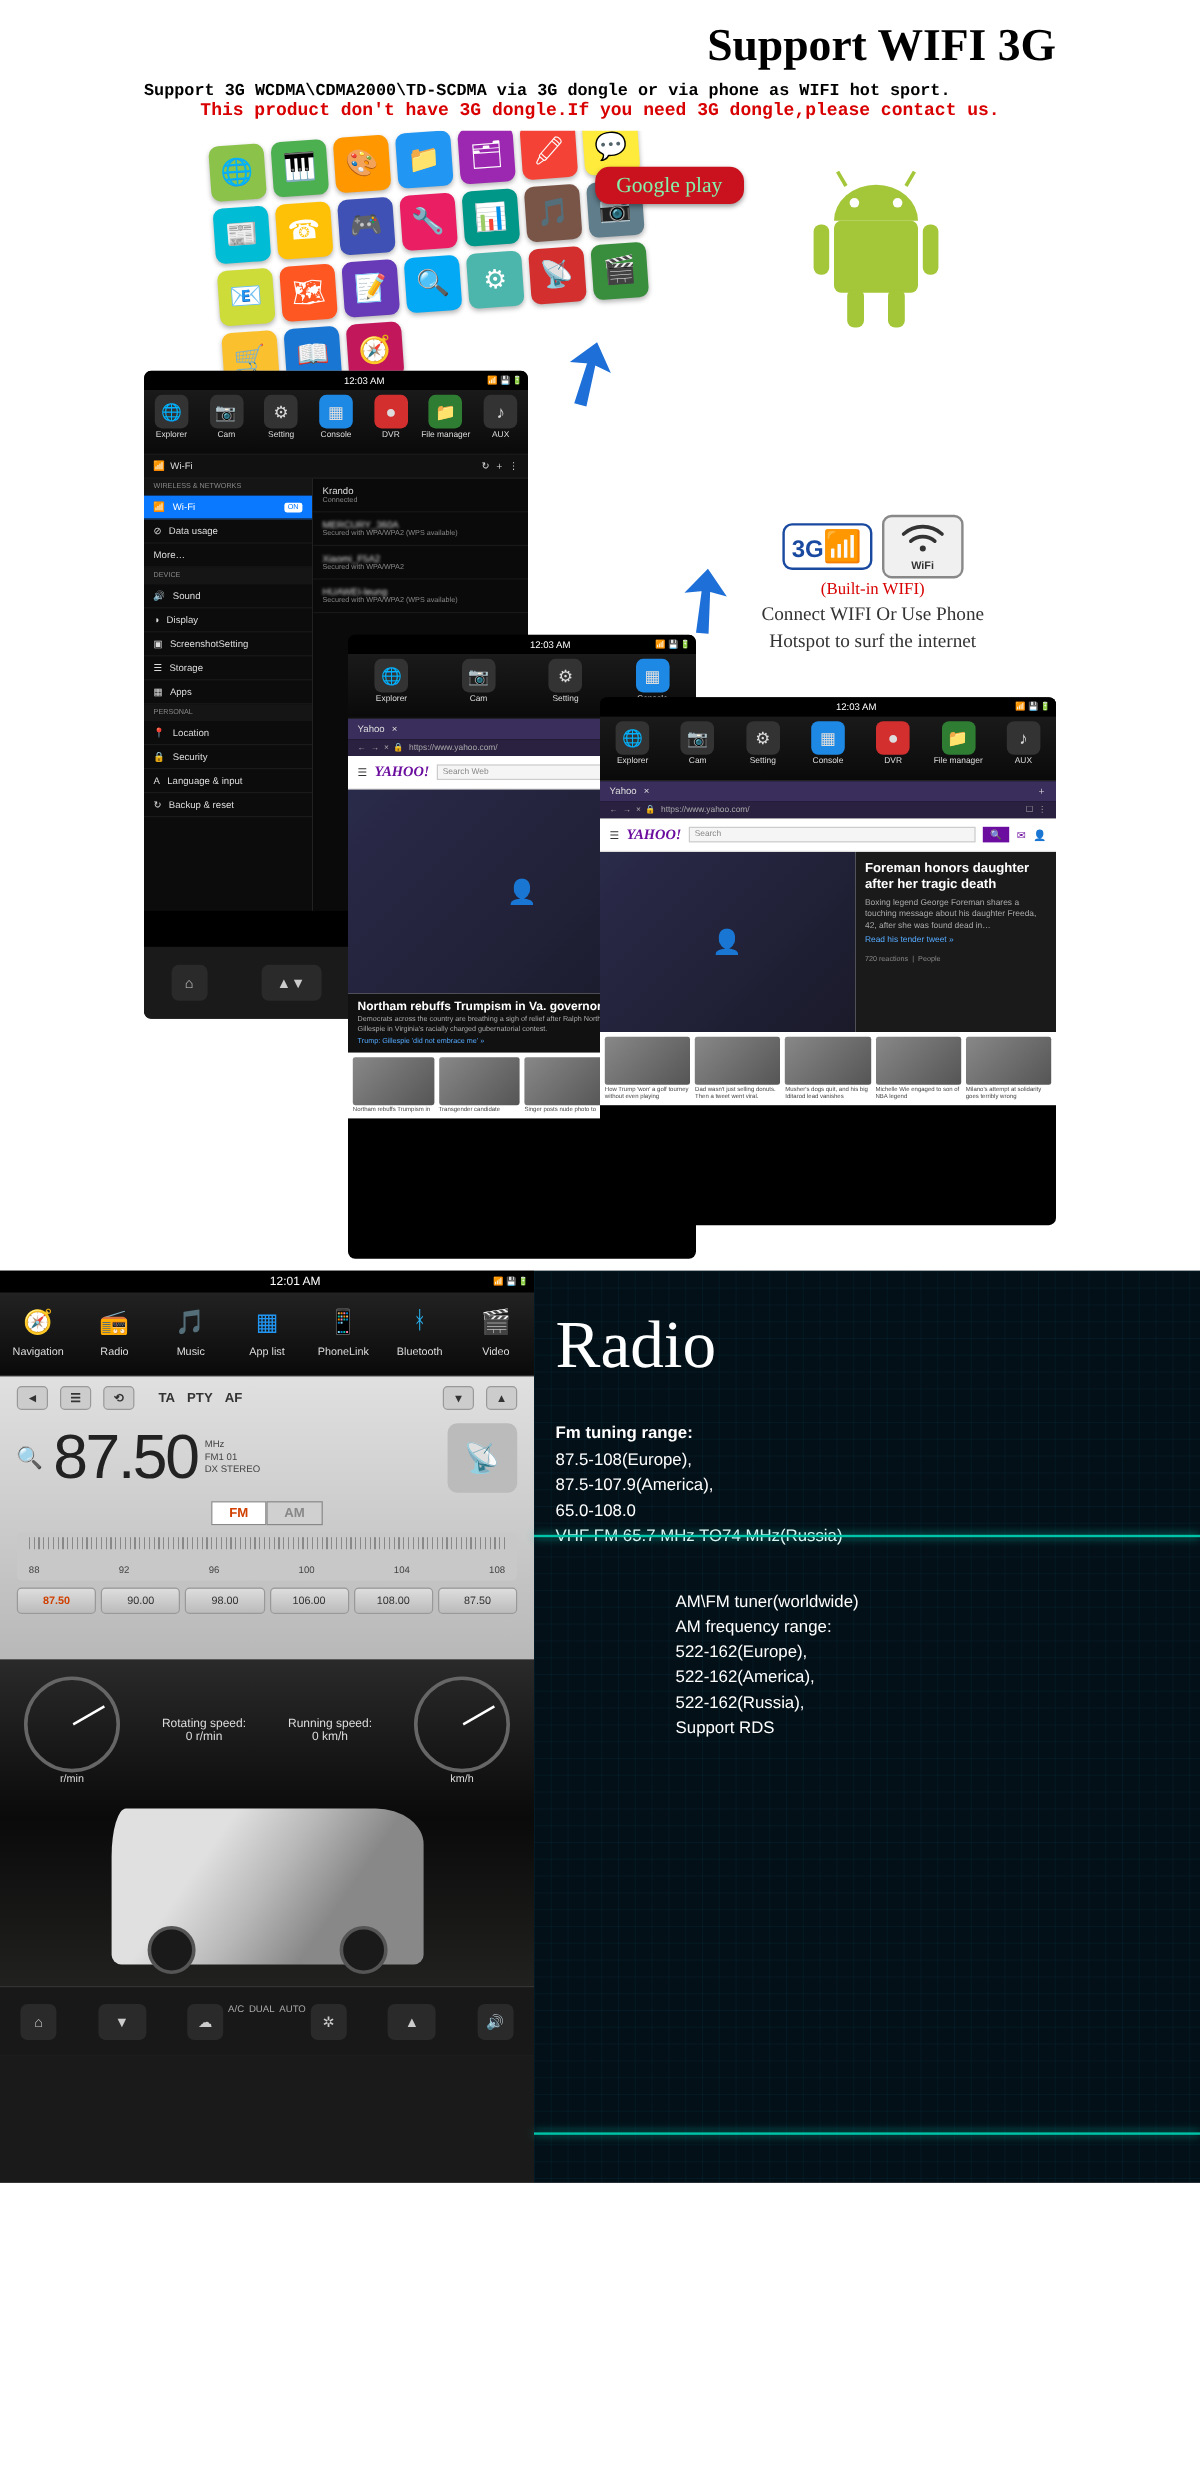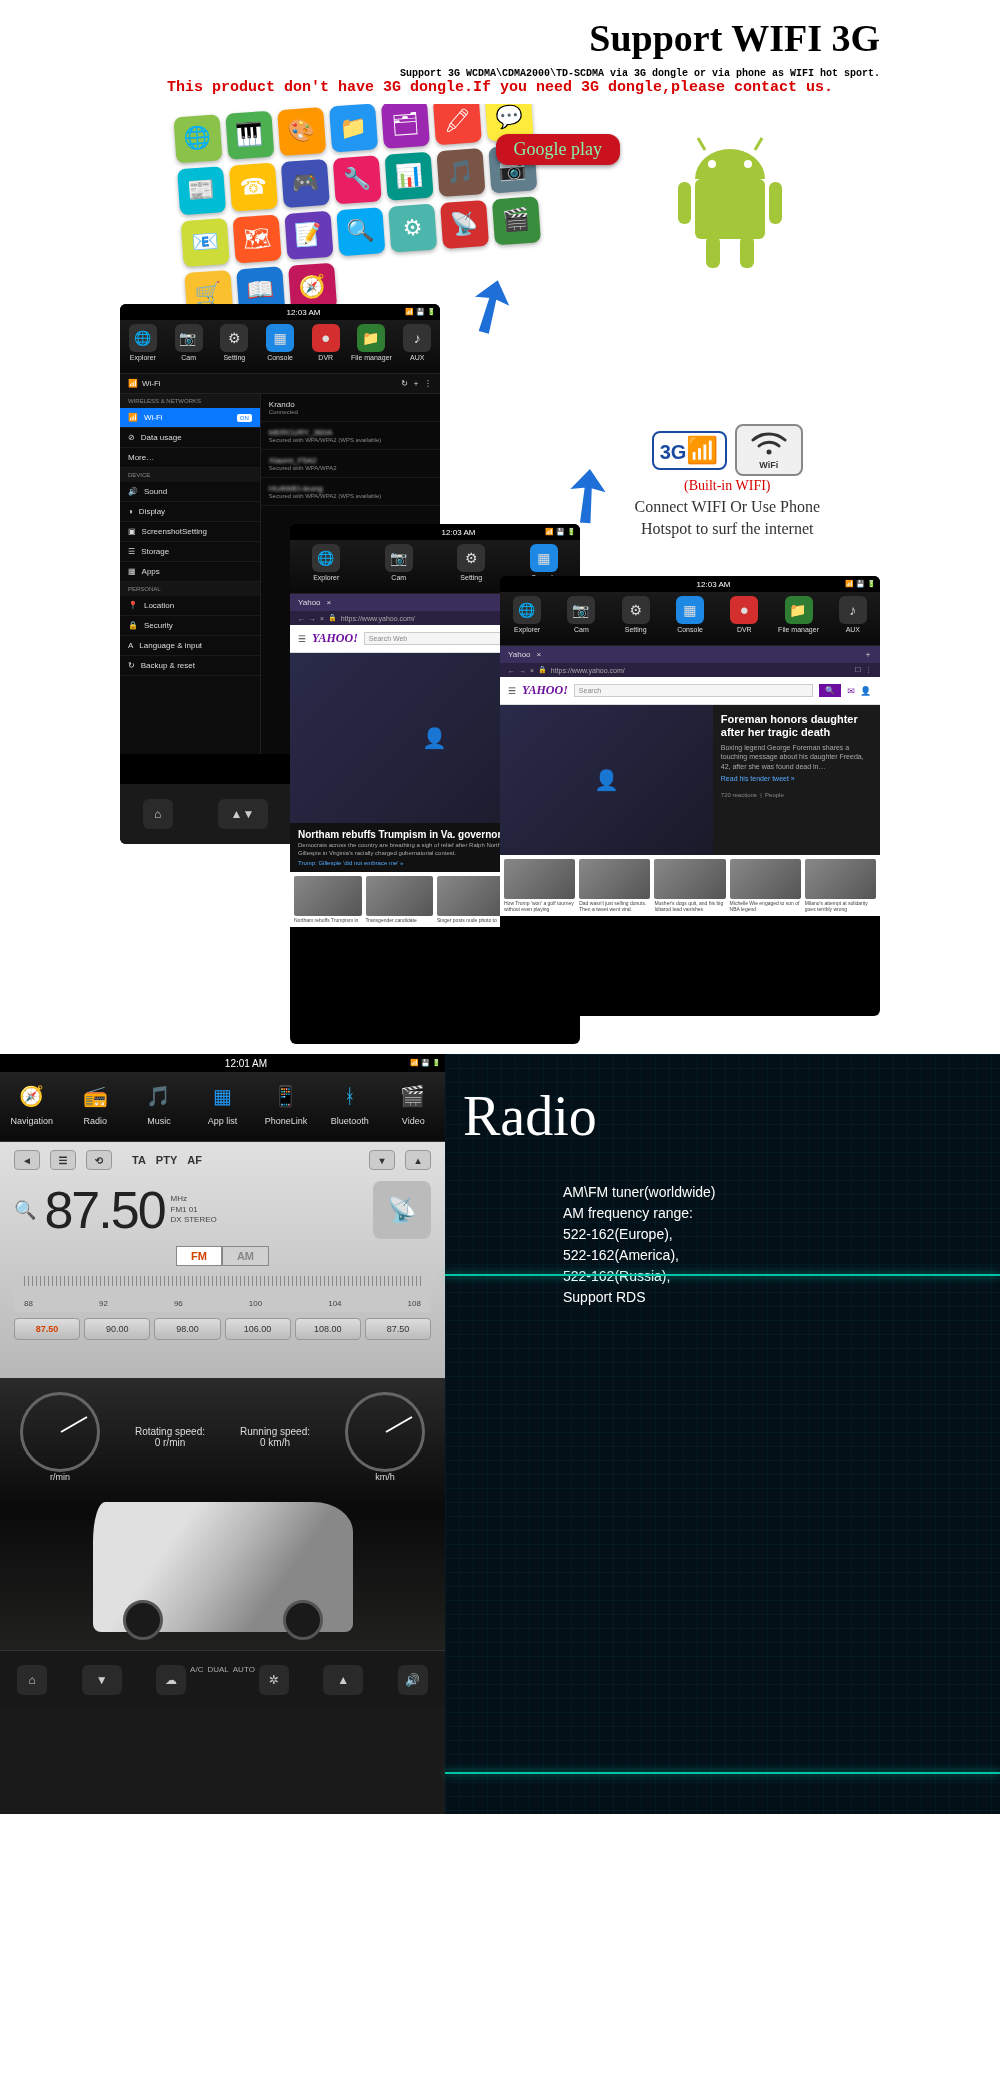--- a/index.html
+++ b/index.html
@@ -1,19 +1,19 @@
 <!DOCTYPE html>
 <html><head>
 <meta charset="utf-8">
 <style>
   * { margin: 0; padding: 0; box-sizing: border-box; }
   body { width: 1000px; font-family: Arial, sans-serif; background: #fff; }
   .wrap { width: 760px; margin: 0 auto; }
   .hero-title { font-family: Georgia, 'Times New Roman', serif; font-size: 38px; font-weight: bold; text-align: right; padding: 16px 0 8px; }
-  .hero-sub { font-family: 'Courier New', monospace; font-size: 10px; font-weight: bold; text-align: right; }
+  .hero-sub { font-family: 'Courier New', monospace; font-size: 14px; font-weight: bold; text-align: left; }
   .hero-warn { font-family: 'Courier New', monospace; font-size: 15px; font-weight: bold; text-align: center; color: #d80000; margin-bottom: 8px; }
   .apps-row { position: relative; height: 200px; overflow: hidden; }
   .app-icons { display: flex; flex-wrap: wrap; gap: 6px; width: 380px; margin-left: 60px; transform: rotate(-4deg); }
   .app-ic { width: 46px; height: 46px; border-radius: 8px; display: flex; align-items: center; justify-content: center; font-size: 22px; color: #fff; box-shadow: 0 2px 4px rgba(0,0,0,.3); }
   .gplay { position: absolute; right: 260px; top: 30px; background: #c9121e; color: #86efac; padding: 5px 18px; border-radius: 12px; font-family: Georgia, serif; font-size: 18px; box-shadow: 0 2px 4px rgba(0,0,0,.4); }
   .android-bot { position: absolute; right: 80px; top: 20px; }
   .mid-section { position: relative; height: 750px; }
   .tablet { position: absolute; background: #000; border-radius: 6px; overflow: hidden; font-size: 9px; color: #ddd; }
   .tablet-a { left: 0; top: 0; width: 320px; height: 540px; }
   .tablet-b { left: 170px; top: 220px; width: 290px; height: 520px; }
@@ -516,20 +516,27 @@
         <div class="hvac-btn" style="width:40px">▲</div>
         <div class="hvac-btn">🔊</div>
       </div>
     </div>
   </div>
 
   <div class="radio-right">
     <div class="teal-line" style="top:220px;left:0;right:0"></div>
     <div class="teal-line" style="bottom:40px;left:0;right:0"></div>
     <div class="radio-title">Radio</div>
+    <div class="fm-block">
+      <div class="hd">Fm tuning range:</div>
+      <div>87.5-108(Europe),</div>
+      <div>87.5-107.9(America),</div>
+      <div>65.0-108.0</div>
+      <div>VHF FM 65.7 MHz TO74 MHz(Russia)</div>
+    </div>
     <div class="am-block">
       <div class="hd">AM\FM tuner(worldwide)</div>
       <div class="hd">AM frequency range:</div>
       <div>522-162(Europe),</div>
       <div>522-162(America),</div>
       <div>522-162(Russia),</div>
       <div>Support RDS</div>
     </div>
   </div>
 </div>

